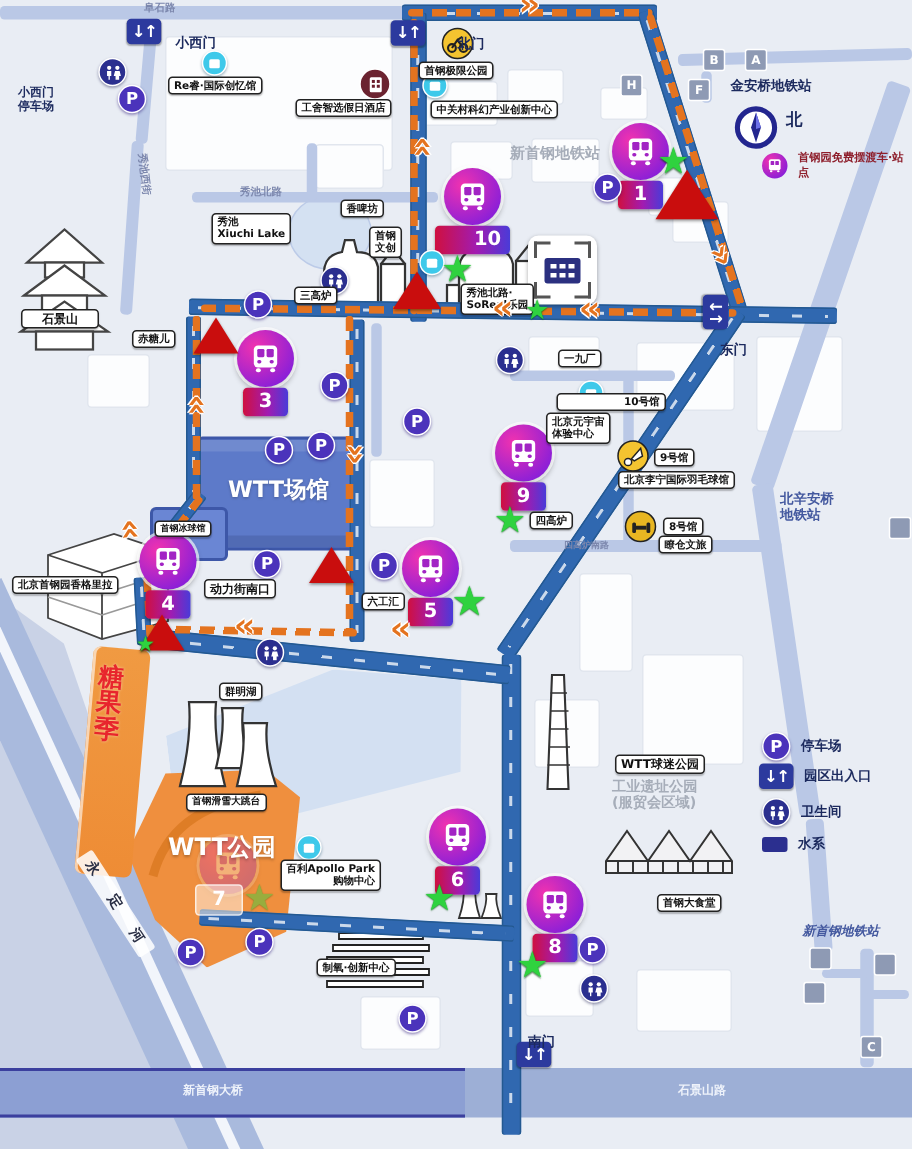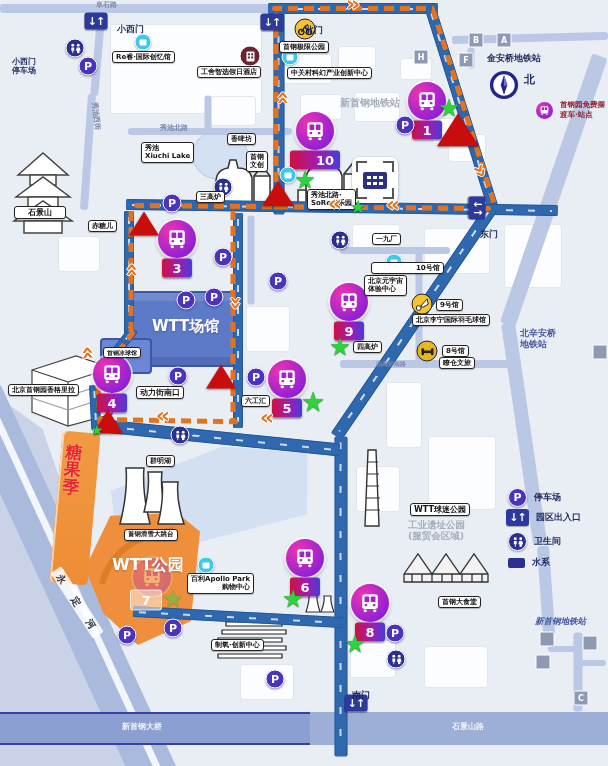--- a/index.html
+++ b/index.html
@@ -125,21 +125,21 @@
           </g>
         </svg>
       </span>
     <span class="txt">卫生间</span>
   </div>
   <div class="lrow" style="left:508px;top:556px;">
     <span class="water-ic"></span>
     <span class="txt">水系</span>
   </div>
 
-  <div class="lrow" style="left:536px;top:100px;">
+  <div class="lrow" style="left:508px;top:100px;">
     <span class="legend-bus">
         <svg width="11" height="11" viewBox="0 0 24 24">
           <rect x="3.5" y="2.5" width="17" height="16" rx="3" fill="#fff"></rect>
           <rect x="6" y="5" width="5.2" height="6" rx="1" fill="#a224c4"></rect>
           <rect x="12.8" y="5" width="5.2" height="6" rx="1" fill="#a224c4"></rect>
           <rect x="5" y="18.5" width="3.6" height="3" rx="1.5" fill="#fff"></rect>
           <rect x="15.4" y="18.5" width="3.6" height="3" rx="1.5" fill="#fff"></rect>
         </svg>
       </span>
     <span class="txt" style="color:#8e1f2c;font-size:7.5px;">首钢园免费摆渡车·站点</span>

